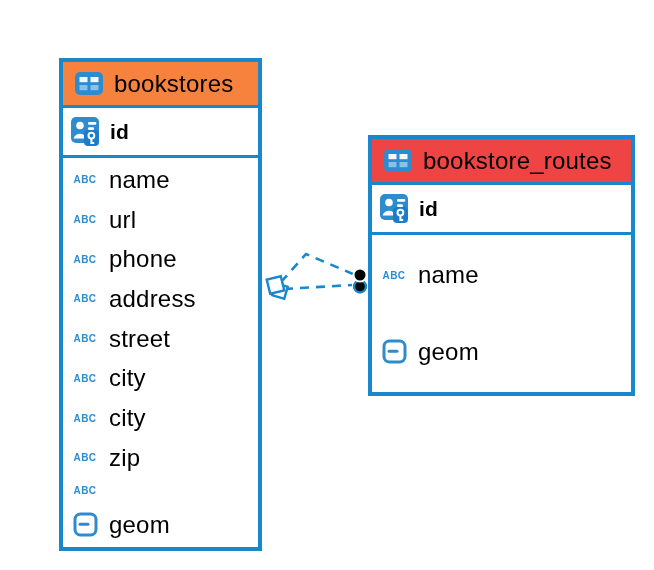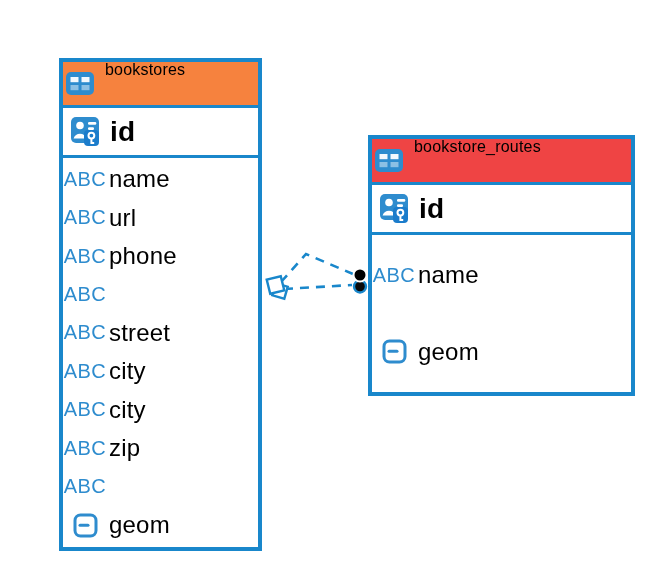--- a/index.html
+++ b/index.html
@@ -12,42 +12,42 @@
     width:654px;height:570px;position:relative;background:#fff;overflow:hidden;
     font-family:"Liberation Sans",sans-serif;color:var(--text);
   }
   .etable{
     position:absolute;background:#fff;border:4px solid var(--blue);
     box-sizing:border-box;display:flex;flex-direction:column;
   }
   #table-0{left:59px;top:58px;width:203px;height:493px;}
   #table-1{left:368px;top:135px;width:267px;height:261px;}
   .theader{
-    height:43px;flex:0 0 43px;display:flex;gap:8px;
-    padding-left:0;border-bottom:3px solid var(--blue);
-    font-size:16px;letter-spacing:.2px;white-space:nowrap;overflow:hidden;
+    height:43px;flex:0 0 43px;display:flex;align-items:center;gap:8px;
+    padding-left:9px;border-bottom:3px solid var(--blue);
+    font-size:24px;letter-spacing:.2px;white-space:nowrap;overflow:hidden;
   }
   .pkrow{
     height:47px;flex:0 0 47px;display:flex;align-items:center;gap:8px;
     padding-left:5px;border-bottom:3px solid var(--blue);
-    font-size:28px;font-weight:bold;letter-spacing:.2px;
+    font-size:21px;font-weight:bold;letter-spacing:.2px;
   }
   .fields{
     flex:1 1 auto;display:flex;flex-direction:column;
     justify-content:space-evenly;padding:2px 0;
   }
   .frow{
     display:flex;align-items:center;gap:7px;padding-left:5px;
     font-size:24px;letter-spacing:.2px;white-space:nowrap;flex:1 1 auto;
   }
   .icon{
     flex:0 0 34px;width:34px;display:flex;align-items:center;justify-content:center;
   }
   .abc{
-    font-size:20px;font-weight:400;color:var(--icon-blue);letter-spacing:.5px;
+    font-size:10px;font-weight:700;color:var(--icon-blue);letter-spacing:.5px;
   }
   .flabel,.tname,.pklabel{line-height:1;}
   svg.overlay{
     position:absolute;left:0;top:0;pointer-events:none;z-index:5;
   }
   svg.overlay .dash{
     fill:none;stroke:var(--blue);stroke-width:2.6;stroke-dasharray:9 7;
     pointer-events:stroke;
   }
 </style>
@@ -102,20 +102,21 @@
     <span class="icon">
   <span class="abc">ABC</span>
 </span>
     <span class="flabel">phone</span>
   </div>
 
   <div class="frow">
     <span class="icon">
   <span class="abc">ABC</span>
 </span>
+    <span class="flabel">address</span>
   </div>
 
   <div class="frow">
     <span class="icon">
   <span class="abc">ABC</span>
 </span>
     <span class="flabel">street</span>
   </div>
 
   <div class="frow">

